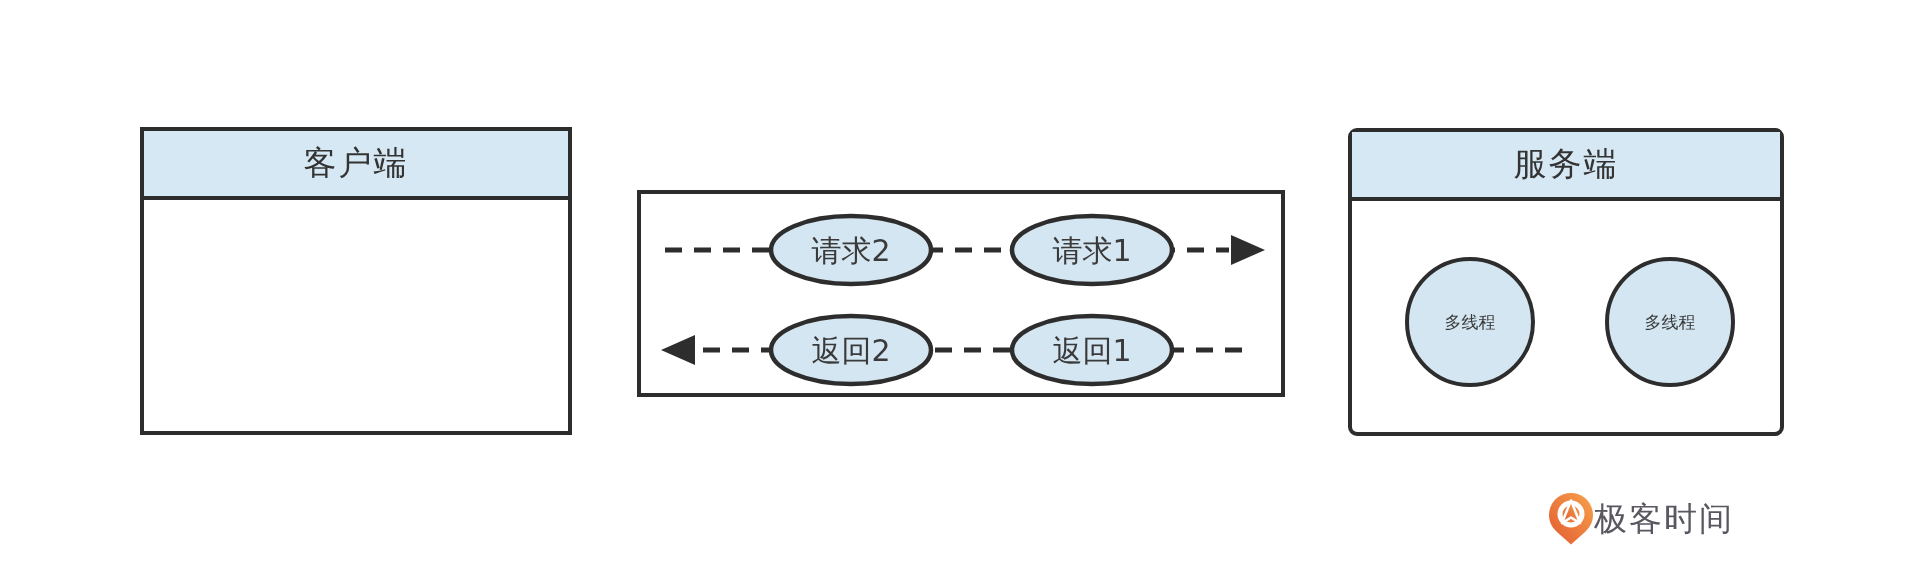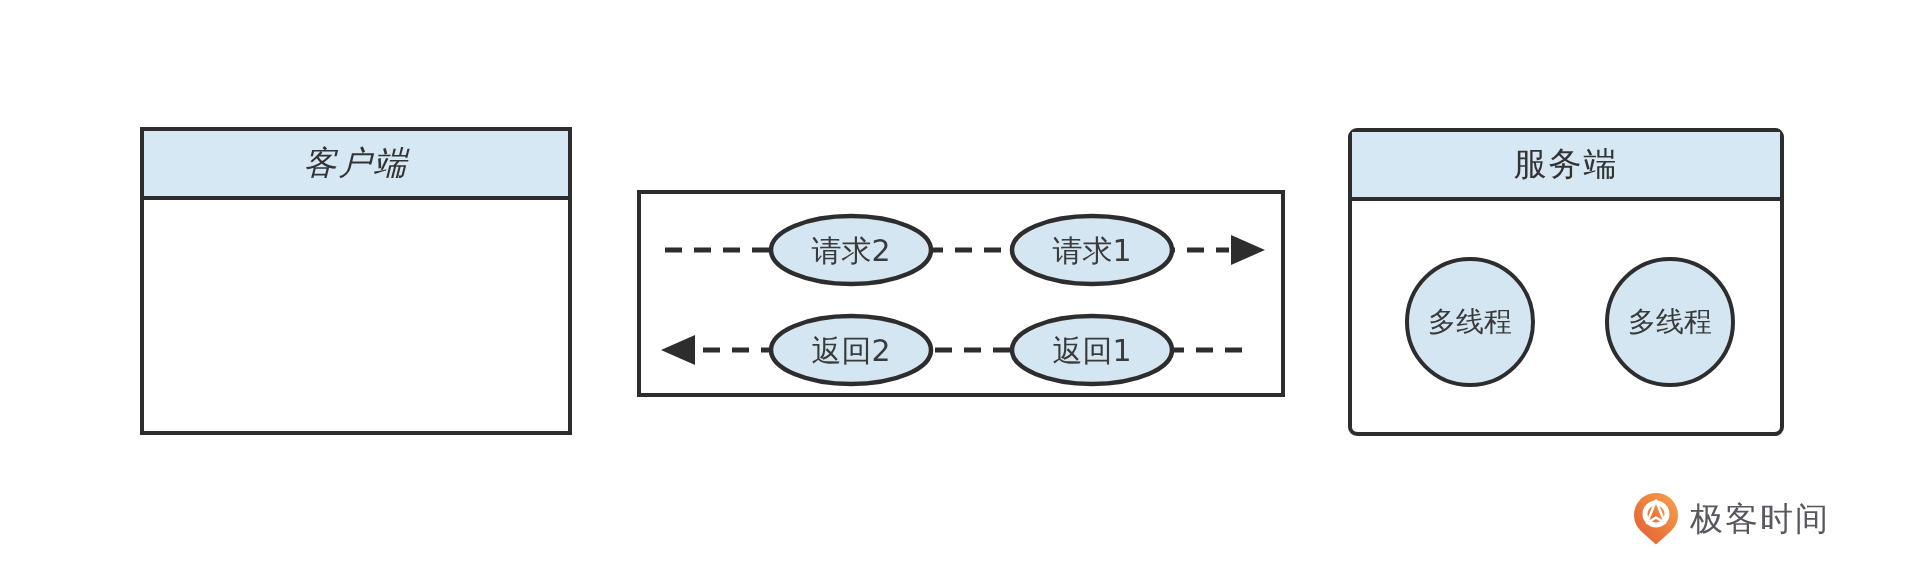--- a/index.html
+++ b/index.html
@@ -18,55 +18,55 @@
     color:var(--text);
   }
   .stage{position:relative;width:1920px;height:581px;background:var(--background);}
 
   
   .panel{
     position:absolute;
     background:#ffffff;
     border:4px solid var(--stroke);
   }
-  .panel.client{left:140px;top:127px;width:432px;height:308px;font-style:italic;}
+  .panel.client{left:140px;top:127px;width:432px;height:308px;}
   .panel.server{left:1348px;top:128px;width:436px;height:308px;border-radius:9px;}
   .panel-header{
     height:69px;
     background:var(--panel-header-fill);
     border-bottom:4px solid var(--stroke);
     display:flex;align-items:center;justify-content:center;
     font-size:33px;color:#333333;letter-spacing:2px;
   }
   .panel-body{position:relative;width:100%;height:calc(100% - 69px);}
 
   .thread-circle{
     position:absolute;top:56px;
     width:130px;height:130px;border-radius:50%;
     background:var(--shape-fill);
     border:4px solid var(--stroke);
     display:flex;align-items:center;justify-content:center;
-    font-size:28px;color:var(--text);
+    font-size:17px;color:var(--text);
   }
   .thread-circle.t1{left:53px;}
   .thread-circle.t2{left:253px;}
 
   
   .pipeline{position:absolute;left:637px;top:190px;width:648px;height:207px;}
   .pipe-box{fill:#ffffff;stroke:var(--stroke);stroke-width:4;}
   .dash{stroke:var(--stroke);stroke-width:5;stroke-dasharray:17 12;fill:none;}
   .arrow-head{fill:var(--stroke);stroke:none;}
   .node-ellipse{fill:var(--shape-fill);stroke:var(--stroke);stroke-width:4.5;}
   .node-label{
     font-family:"DejaVu Sans","Liberation Sans",sans-serif;
     font-size:30px;fill:var(--text);text-anchor:middle;
   }
 
   
-  .logo{position:absolute;left:1633px;top:492px;display:flex;align-items:center;gap:11px;}
+  .logo{position:absolute;left:1548px;top:492px;display:flex;align-items:center;}
   .logo-icon{display:block;width:46px;height:54px;}
   .logo-text{font-size:33px;letter-spacing:2px;color:var(--logo-text);font-weight:500;line-height:54px;}
 </style>
 </head>
 <body>
 
 <div class="stage">
 
   <section class="panel client">
     <header class="panel-header">

